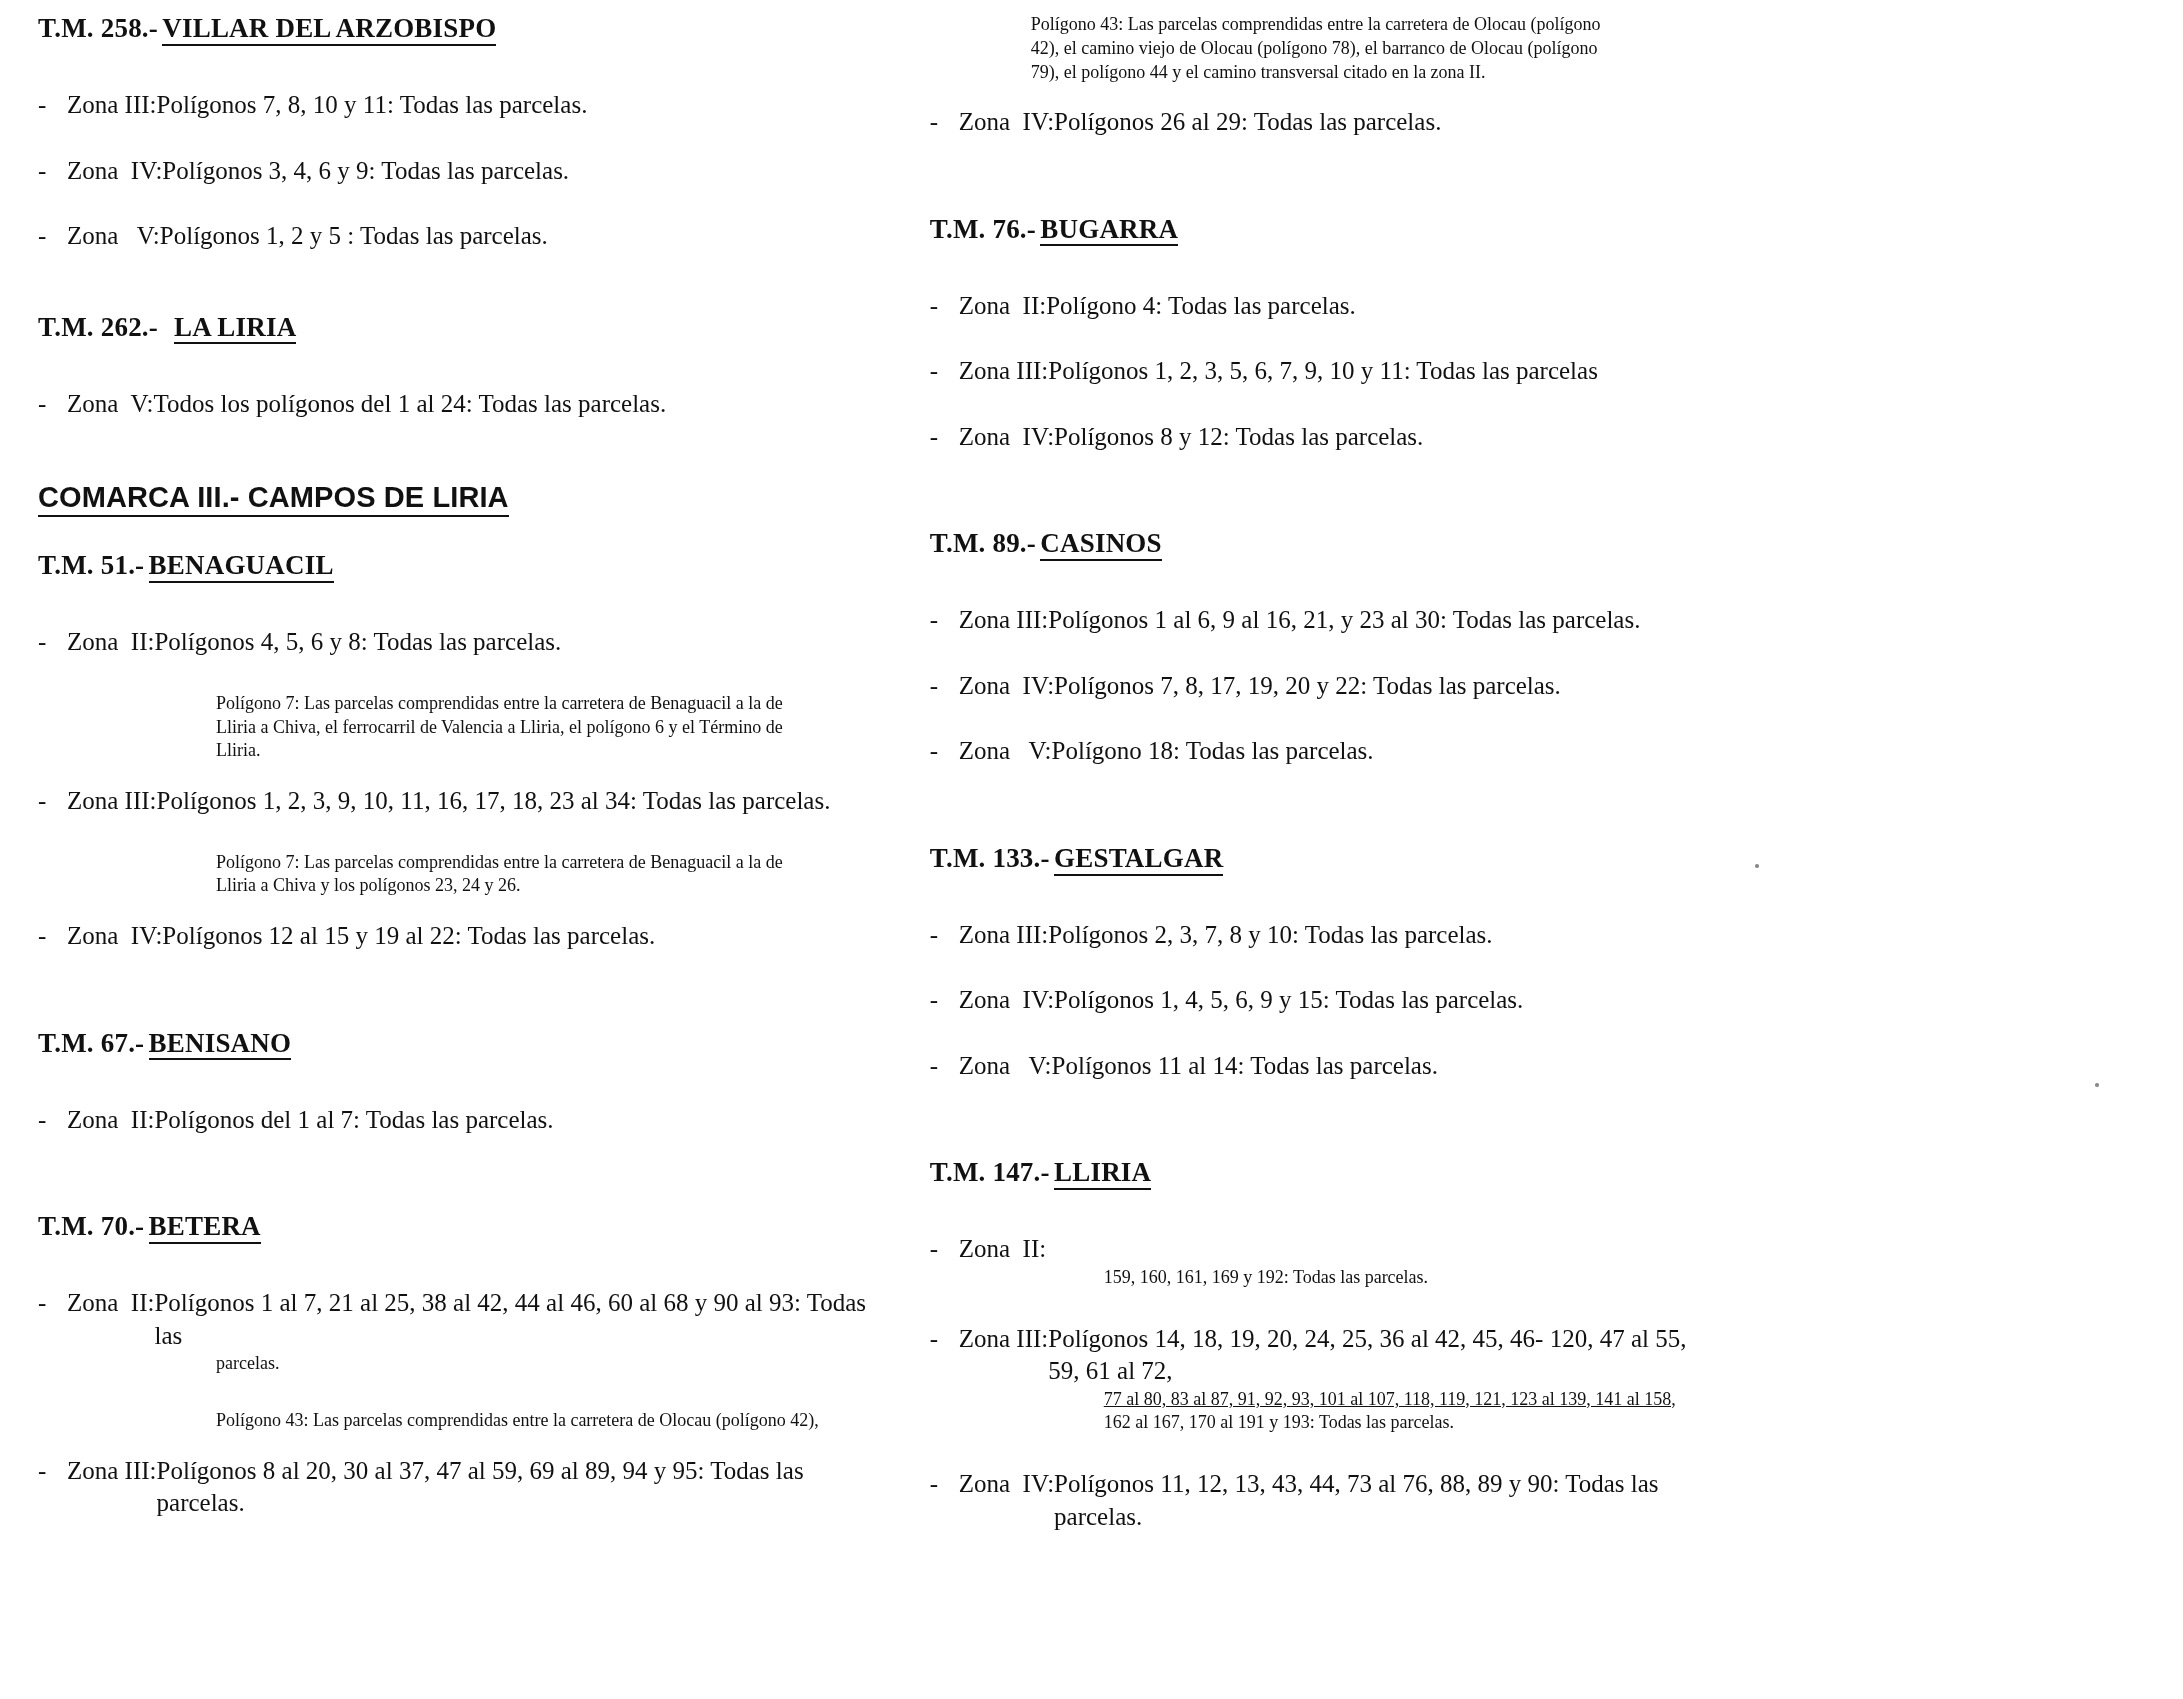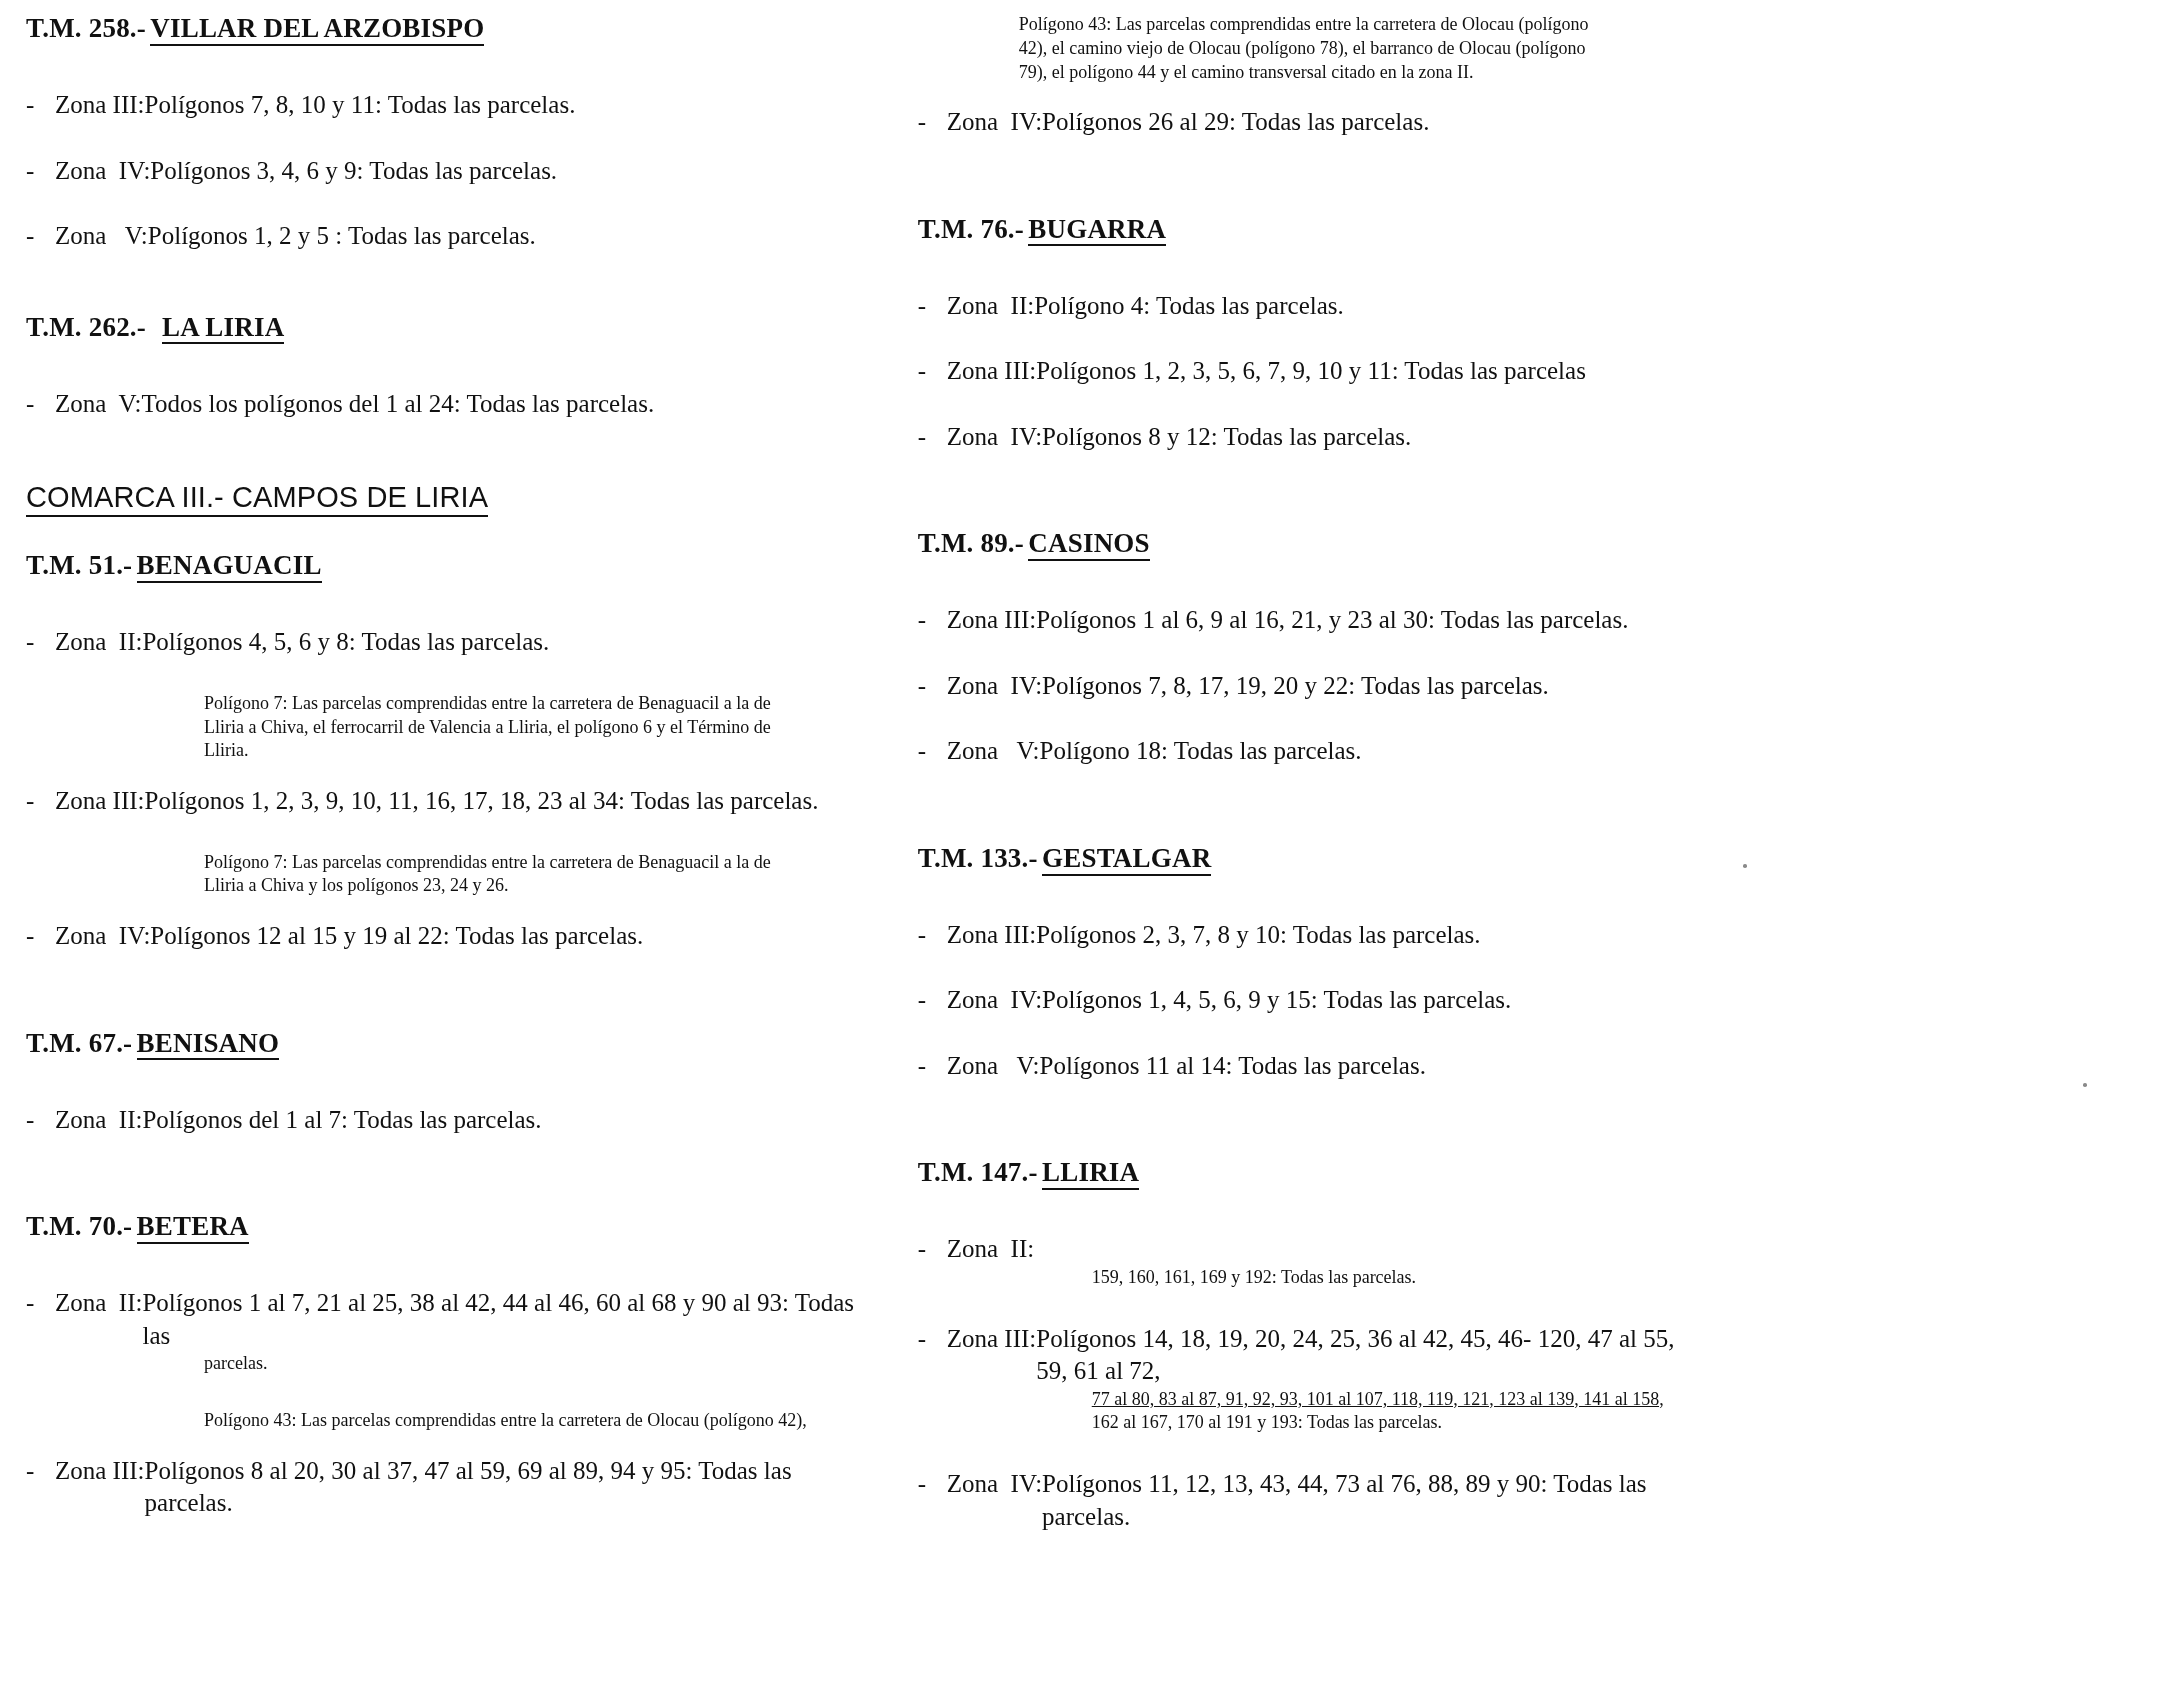--- a/index.html
+++ b/index.html
@@ -18,33 +18,34 @@
   }
 
   .page {
     position: relative;
     width: 1730px;
     height: 1699px;
     box-sizing: border-box;
     padding: 13px 29px 16px 26px;
     display: flex;
     gap: 0;
+    margin-left: 12px;
   }
 
   .column {
     position: relative;
     box-sizing: border-box;
   }
   .column-left  { width: 1120px; padding-right: 29px; }
   .column-right { width: 1034px; padding-left: 20px; }
 
   
   .comarca-heading {
     font-family: "Liberation Sans", "DejaVu Sans", sans-serif;
-    font-weight: 400;
+    font-weight: 700;
     font-size: 29px;
     letter-spacing: 0.1px;
     margin: 62px 0 0 0;
     display: inline-block;
     border-bottom: 2.2px solid #111;
     padding-bottom: 1.4px;
     line-height: 1.1;
   }
 
   .tm-heading {

